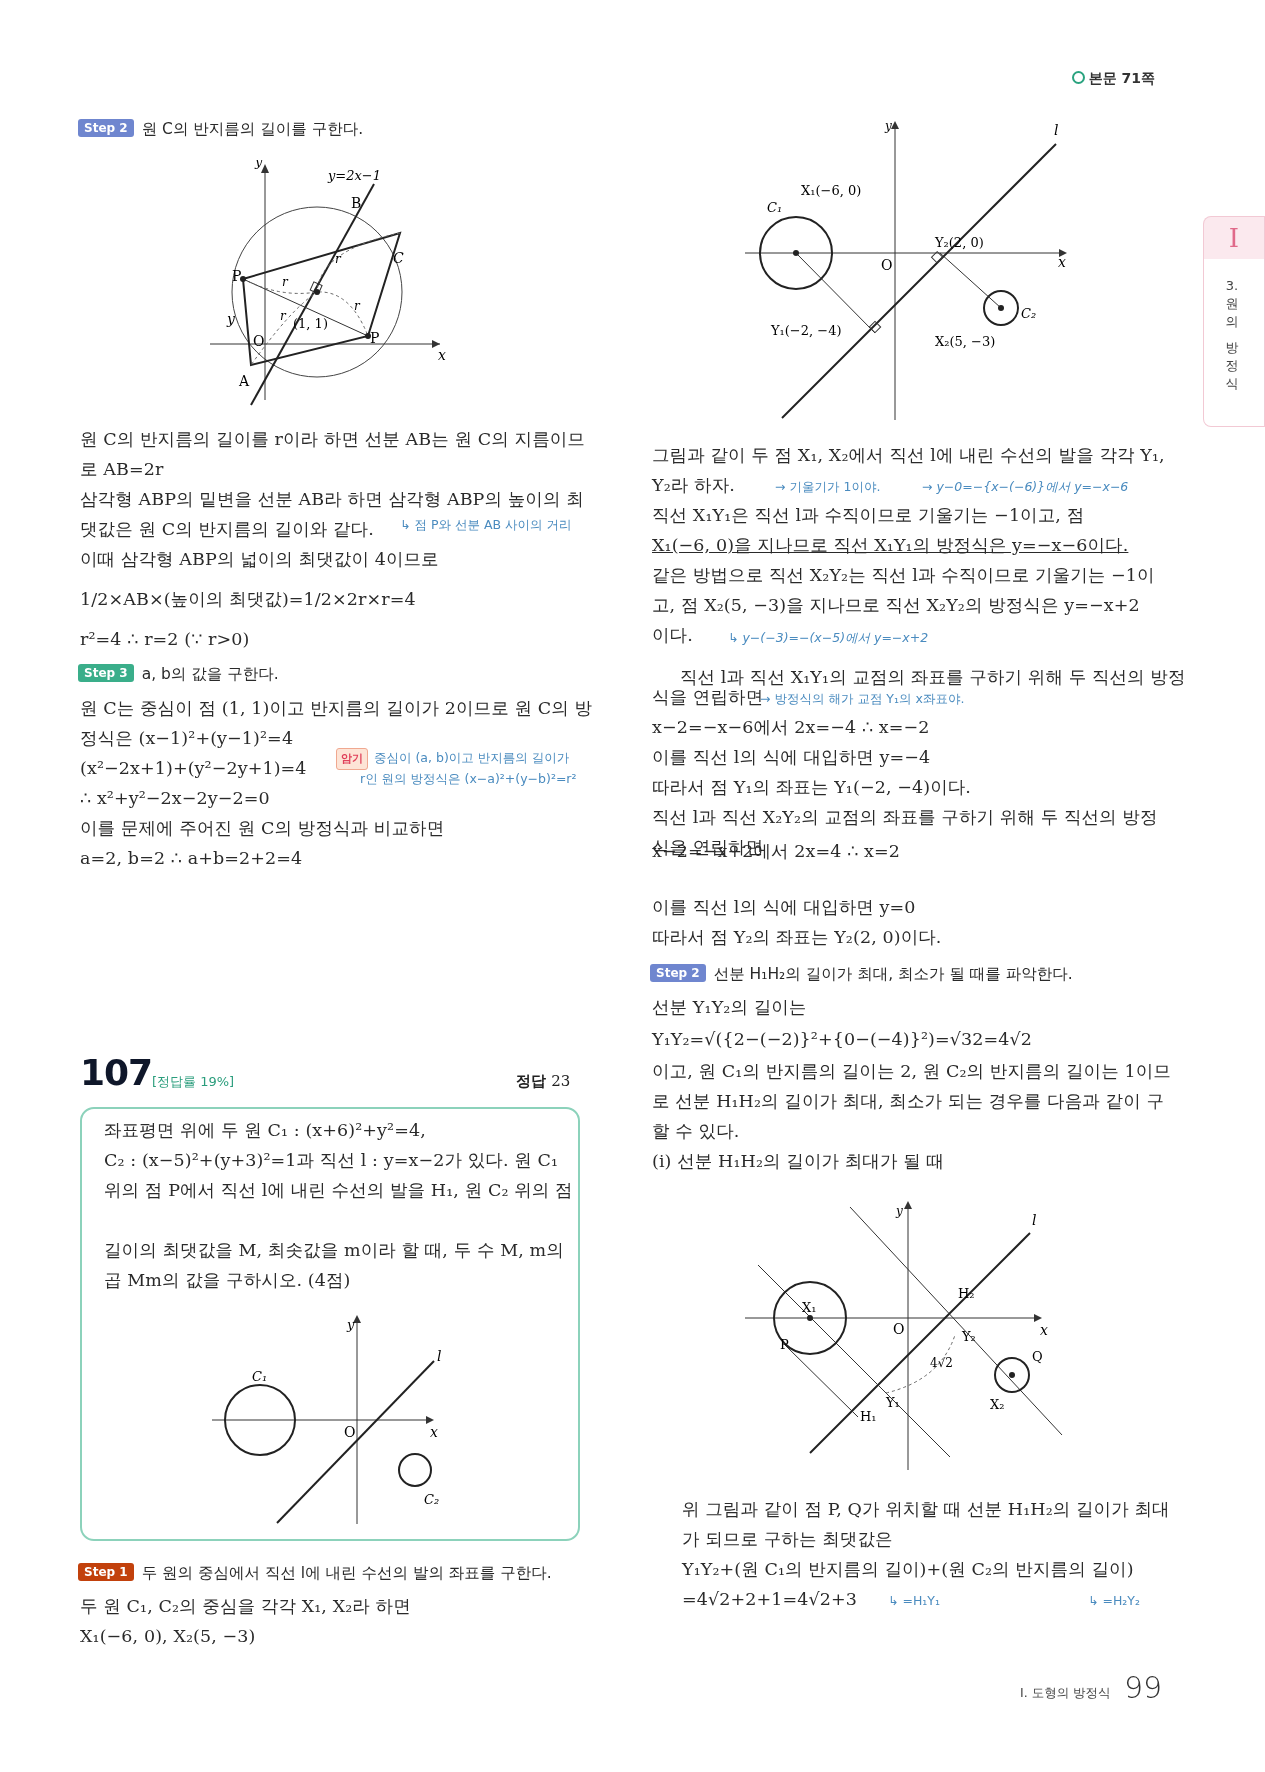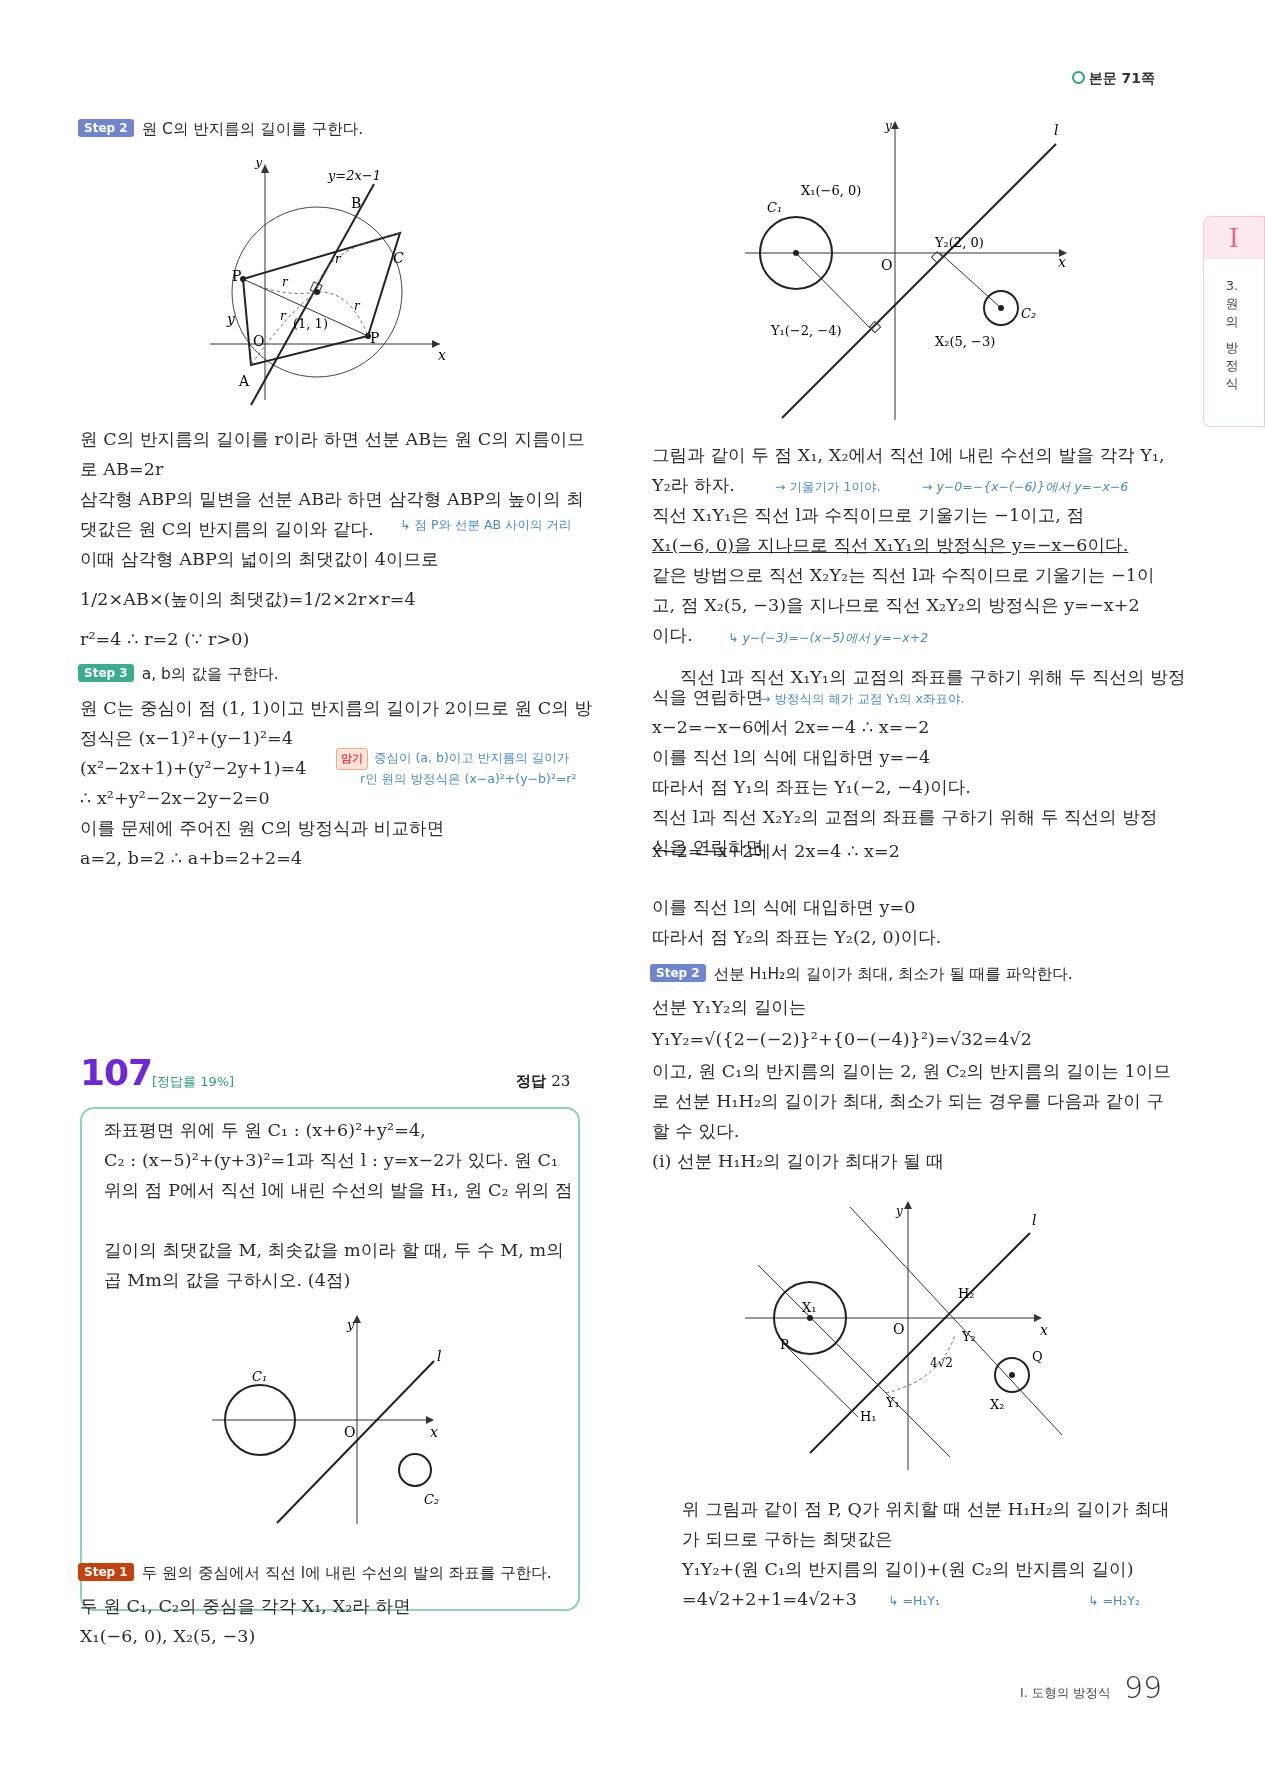--- a/index.html
+++ b/index.html
@@ -16,25 +16,25 @@
     font-size: 12px; font-weight: bold; color: #fff; padding: 2px 6px; border-radius: 3px; margin-right: 8px;
     vertical-align: 2px;
   }
   .step-head { position: absolute; font-family: "DejaVu Sans", "Liberation Sans", sans-serif; font-size: 15.5px; white-space: nowrap; }
   .ref-link { position: absolute; right: 110px; top: 70px; font-family: "DejaVu Sans", "Liberation Sans", sans-serif; font-size: 14px; font-weight: bold; color: #333; }
   .ref-link .dot { display:inline-block; width:9px; height:9px; border:2.5px solid #2aa37f; border-radius:50%; vertical-align:-1px; margin-right:4px; }
   .side-tab { position: absolute; left: 1203px; top: 216px; width: 62px; height: 212px; }
   .side-tab .top { height: 42px; background: #fbe9ee; border: 1px solid #f2c9d4; border-bottom: none; border-radius: 8px 0 0 0; color: #e06a8a; font-size: 26px; text-align: center; line-height: 42px; font-family: "DejaVu Serif", serif; }
   .side-tab .body { height: 168px; border: 1px solid #f2c9d4; border-top: none; border-radius: 0 0 0 8px; font-family: "DejaVu Sans", sans-serif; font-size: 13px; color: #444; padding-top: 18px; box-sizing: border-box; }
   .side-tab .body span { display: block; width: 20px; margin-left: 18px; text-align: center; line-height: 18px; }
-  .problem-no { position: absolute; left: 80px; top: 1052px; font-family: "DejaVu Sans", "Liberation Sans", sans-serif; font-size: 36px; font-weight: bold; color: #6d28d9; letter-spacing: -1px; }
+  .problem-no { position: absolute; left: 80px; top: 1052px; font-family: "DejaVu Sans", "Liberation Sans", sans-serif; font-size: 36px; font-weight: bold; color: #0f172a; letter-spacing: -1px; }
   .rate { position: absolute; left: 152px; top: 1073px; font-family: "DejaVu Sans", sans-serif; font-size: 13px; color: #2a9d7c; }
   .answer { position: absolute; left: 516px; top: 1072px; font-family: "DejaVu Sans", sans-serif; font-size: 15px; font-weight: bold; color: #222; }
   .answer b { font-family: "DejaVu Serif", serif; font-weight: normal; }
-  .problem-box { position: absolute; left: 80px; top: 1107px; width: 500px; height: 504px; border: 2px solid #8cd2bb; border-radius: 14px; box-sizing: border-box; }
+  .problem-box { position: absolute; left: 80px; top: 1107px; width: 500px; height: 434px; border: 2px solid #8cd2bb; border-radius: 14px; box-sizing: border-box; }
   .footer-label { position: absolute; left: 1020px; top: 1685px; font-family: "DejaVu Sans", sans-serif; font-size: 12.5px; color: #444; }
   .page-no { position: absolute; left: 1124px; top: 1670px; font-family: "DejaVu Sans", sans-serif; font-size: 30px; color: #333; font-weight: 300; }
   svg text { font-family: "DejaVu Serif", "Liberation Serif", serif; }
   .amgi { display:inline-block; background:#fde4d6; border:1px solid #f0a890; color:#e0405a; font-family:"DejaVu Sans",sans-serif; font-size:11px; font-weight:bold; padding:1px 4px; border-radius:3px; margin-right:6px; }
 </style>
 </head>
 <body>
 
 <div class="ref-link">
   <span class="dot"></span><span>본문 71쪽</span>

